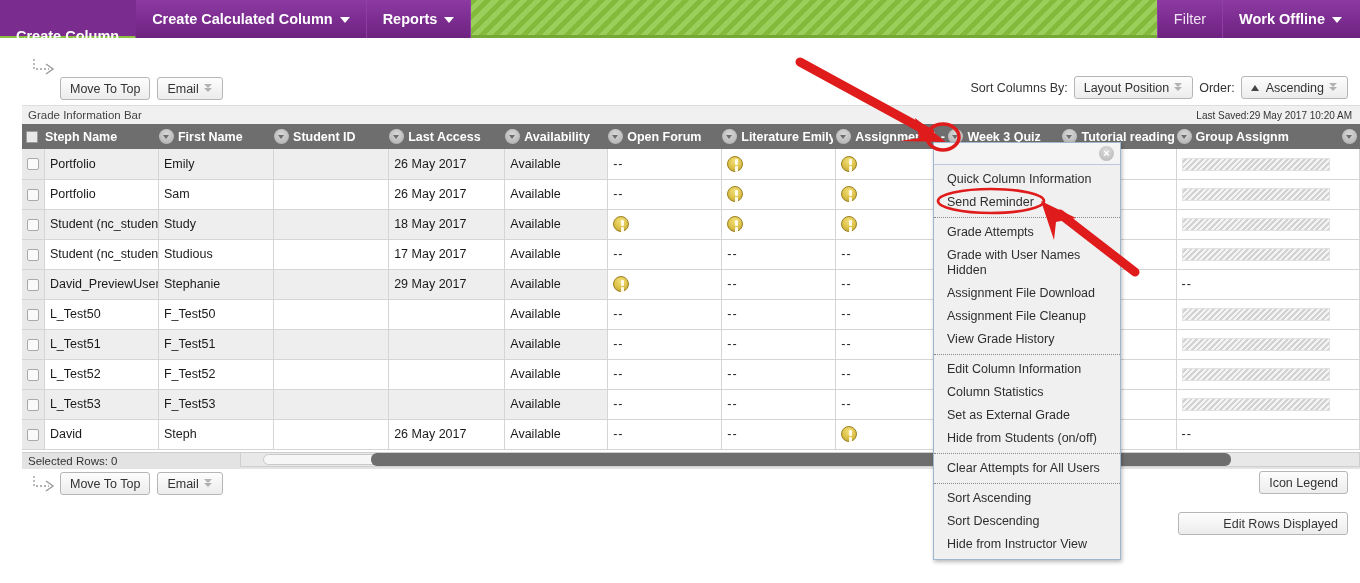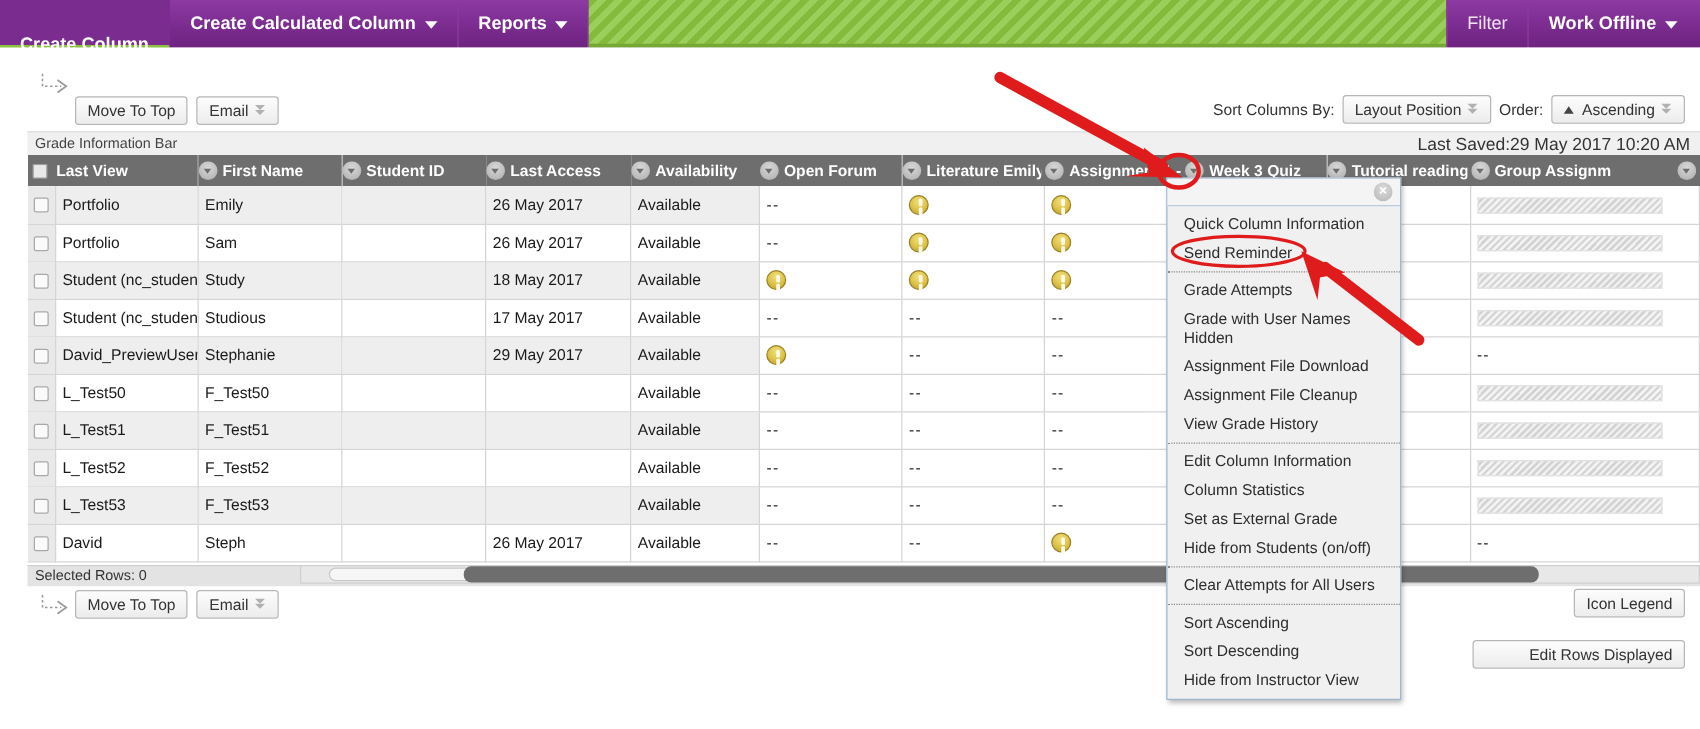--- a/index.html
+++ b/index.html
@@ -87,21 +87,21 @@
   }
 
   
   .gib {
     position: absolute; left: 22px; top: 105px; width: 1338px; height: 19px;
     background: #f0f0f0; border-top: 1px solid #ddd;
     font-size: 11.5px; color: #444;
     display: flex; align-items: center; justify-content: space-between;
     padding: 0 8px 0 6px;
   }
-  .gib .lastsaved { color: #333; font-size: 14px; }
+  .gib .lastsaved { color: #333; font-size: 10px; }
 
   
   .grid { position: absolute; left: 22px; top: 124px; width: 1338px; height: 345px; overflow: hidden; }
   table.gc { border-collapse: collapse; table-layout: fixed; width: 1338px; }
   table.gc th {
     background: #6e6e6e; color: #ffffff;
     font-size: 12.5px; font-weight: bold;
     height: 25px; text-align: left;
     padding: 0 2px 0 0; white-space: nowrap; overflow: hidden;
     border-right: 1px solid #6e6e6e;
@@ -295,21 +295,21 @@
       </colgroup>
       <thead>
         <tr>
           <th>
             <div class="thwrap" style="justify-content:center">
               <span class="hdr-chk"></span>
             </div>
           </th>
           <th>
             <div class="thwrap">
-                <span>Last View</span>
+                <span>Steph Name</span>
               </div>
           </th>
           <th>
             <div class="thwrap">
                 <span class="circbtn"></span>
                 <span>First Name</span>
               </div>
           </th>
           <th>
             <div class="thwrap">

